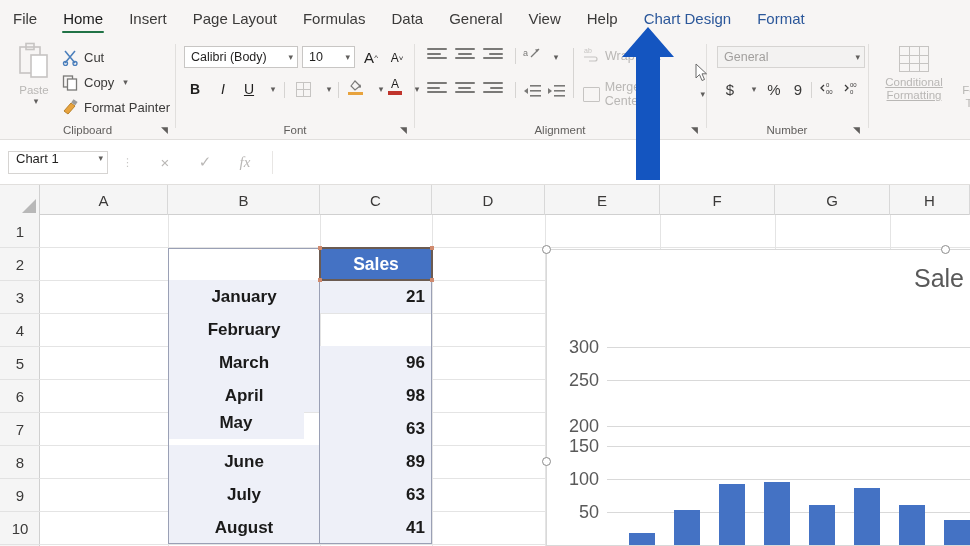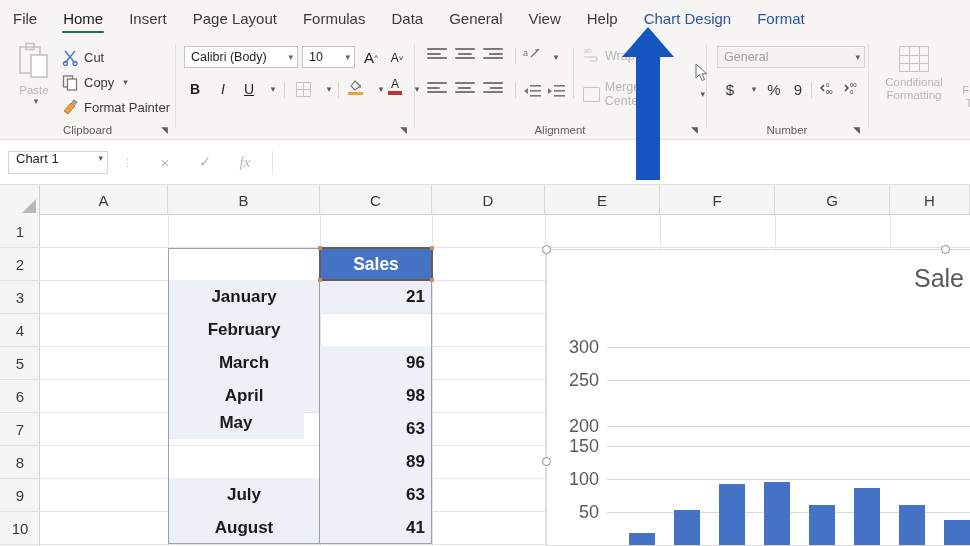--- a/index.html
+++ b/index.html
@@ -332,20 +332,21 @@
           <span class="caret">▾</span>
         </div>
       <div class="fbtn" style="left:208px; top:40px; flex-direction:column; font-size:12px;">
         <span style="line-height:11px;">A</span>
         <span style="display:block; width:14px; height:3.5px; background:#c0342c; margin-top:1px;"></span>
       </div>
       <div class="fbtn" style="left:228px; top:42px;">
           <span class="caret">▾</span>
         </div>
 
+      <div class="group-label">Font</div>
       <div class="dialog-launcher">◥</div>
     </div>
     <div class="group-sep" style="left:414px;"></div>
 
     <div class="group" style="left:415px; width:290px;">
       <div class="align-ico" style="left:12px; top:10px;">
           <i style="width:100%"></i>
           <i style="width:70%"></i>
           <i style="width:100%"></i>
         </div>
@@ -456,21 +457,21 @@
           <text x="8" y="6" font-size="6" fill="#3b3a39" font-family="Liberation Sans">00</text>
           <text x="8" y="13" font-size="6" fill="#3b3a39" font-family="Liberation Sans">0</text>
         </svg>
       </div>
       <div class="group-label">Number</div>
       <div class="dialog-launcher">◥</div>
     </div>
     <div class="group-sep" style="left:868px;"></div>
 
     <div class="group" style="left:869px; width:101px;">
-      <div class="cf-btn" style="left:6px; top:10px; width:78px;">
+      <div class="cf-btn" style="left:6px; top:10px; width:78px;text-decoration:underline;">
         <span class="cf-grid"></span>
         <span>Conditional</span>
         <span>Formatting</span>
       </div>
       <div class="cf-btn" style="left:88px; top:48px; width:24px;">
         <span>Fo</span>
         <span>T</span>
       </div>
     </div>
   </div>
@@ -534,20 +535,21 @@
       <div class="hline" style="top:329px;"></div>
     </div>
 
     <div class="cell hdr" style="left:320px; top:63px; width:112px; height:32px;">Sales</div>
 
     <div class="cell txt" style="left:168px; top:95px;  width:152px; height:33px;">January</div>
     <div class="cell txt" style="left:168px; top:128px; width:152px; height:33px;">February</div>
     <div class="cell txt" style="left:168px; top:161px; width:152px; height:33px;">March</div>
     <div class="cell txt" style="left:168px; top:194px; width:152px; height:33px;">April</div>
     <div class="cell txt" style="left:168px; top:221px; width:136px; height:33px;">May</div>
+    <div class="cell txt" style="left:168px; top:260px; width:152px; height:33px;">June</div>
     <div class="cell txt" style="left:168px; top:293px; width:152px; height:33px;">July</div>
     <div class="cell txt" style="left:168px; top:326px; width:152px; height:33px;">August</div>
 
     <div class="cell num" style="left:320px; top:95px;  width:112px; height:33px;">21</div>
     <div class="cell num" style="left:320px; top:161px; width:112px; height:33px;">96</div>
     <div class="cell num" style="left:320px; top:194px; width:112px; height:33px;">98</div>
     <div class="cell num" style="left:320px; top:227px; width:112px; height:33px;">63</div>
     <div class="cell num" style="left:320px; top:260px; width:112px; height:33px;">89</div>
     <div class="cell num" style="left:320px; top:293px; width:112px; height:33px;">63</div>
     <div class="cell num" style="left:320px; top:326px; width:112px; height:33px;">41</div>

